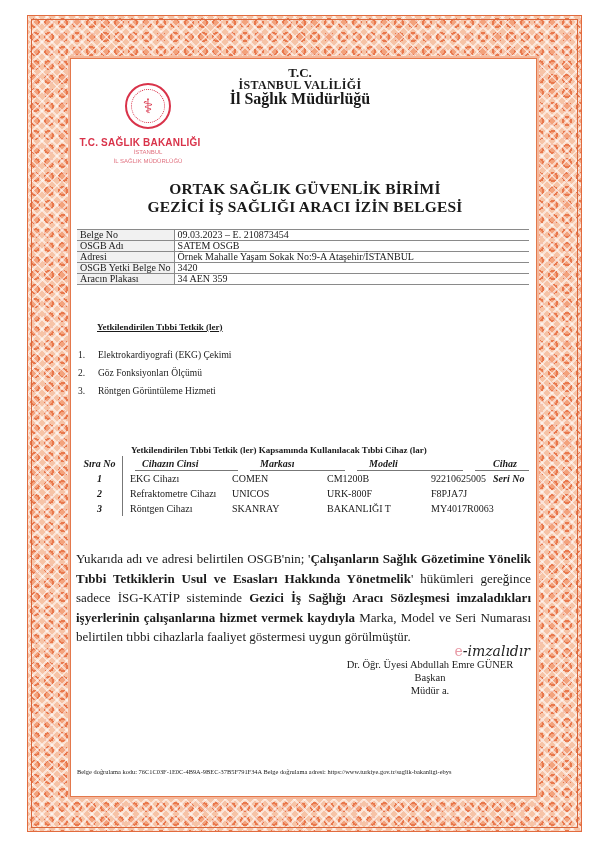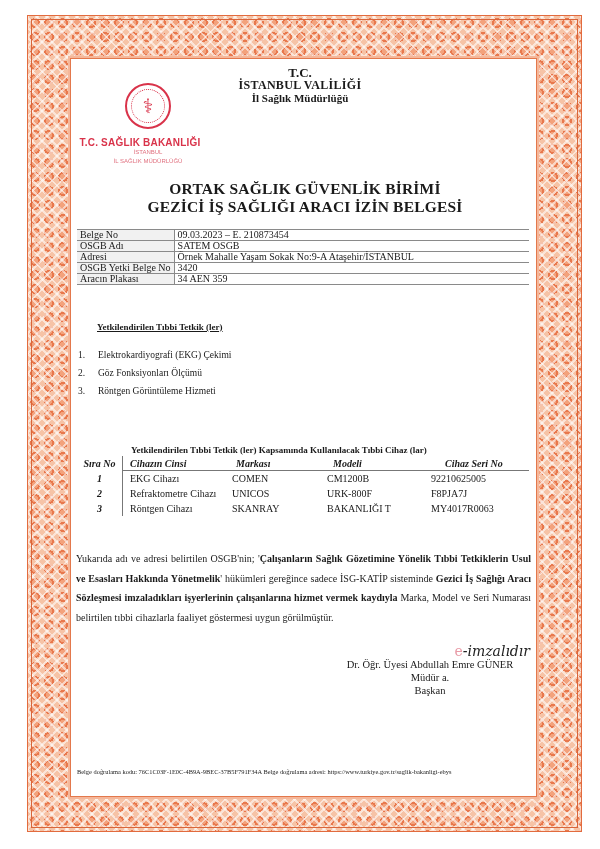--- a/index.html
+++ b/index.html
@@ -36,21 +36,21 @@
     .logo-glyph {
       position: absolute; left: 0; right: 0; top: 9px; text-align: center;
       color: #d9334a; font-size: 20px; line-height: 24px; font-family: "DejaVu Sans", sans-serif;
     }
     .logo-title { color: #d9334a; font-family: "Liberation Sans", sans-serif; font-weight: bold; font-size: 10px; margin-top: 8px; letter-spacing: 0.2px; white-space: nowrap; margin-left: -16px; }
     .logo-sub { color: #e0707f; font-family: "Liberation Sans", sans-serif; font-size: 6px; line-height: 9px; }
 
     .header-center { position: absolute; left: 0; width: 600px; top: 66px; text-align: center; font-weight: bold; }
     .header-center .h1 { font-size: 13px; line-height: 13px; }
     .header-center .h2 { font-size: 12px; line-height: 13px; letter-spacing: 0.3px; }
-    .header-center .h3 { font-size: 11px; line-height: 13px; }
+    .header-center .h3 { font-size: 16px; line-height: 13px; }
 
     .doc-title { position: absolute; left: 0; width: 610px; top: 180px; text-align: center; font-weight: bold; font-size: 15.5px; line-height: 18px; letter-spacing: 0.2px; }
 
     .info-table { position: absolute; left: 77px; top: 229px; width: 452px; border-collapse: collapse; font-size: 10px; }
     .info-table td { height: 11px; line-height: 10px; padding: 0 3px; border-bottom: 1px solid #8a8a8a; border-top: 1px solid #8a8a8a; white-space: nowrap; }
     .info-table td.lbl { width: 84px; background: #f1f1f1; border-right: 1px solid #8a8a8a; }
 
     .sec-title { position: absolute; left: 97px; top: 322px; font-weight: bold; font-size: 9px; text-decoration: underline; }
     .tests { position: absolute; left: 78px; top: 349px; font-size: 9.5px; list-style: none; }
     .tests li { height: 18px; line-height: 12px; display: flex; }
@@ -58,26 +58,26 @@
 
     .dev-title { position: absolute; left: 131px; top: 445px; font-weight: bold; font-size: 9px; }
     .dev-table { position: absolute; left: 77px; top: 456px; width: 452px; font-size: 10px; }
     .dev-row { display: flex; height: 15px; line-height: 15px; }
     .dev-row .c0 { width: 46px; text-align: center; font-style: italic; font-weight: bold; border-right: 1px solid #777; }
     .dev-row .c1 { width: 103px; padding-left: 7px; }
     .dev-row .c2 { width: 95px; padding-left: 6px; }
     .dev-row .c3 { width: 106px; padding-left: 6px; }
     .dev-row .c4 { flex: 1; padding-left: 4px; }
     .dev-head { font-style: italic; font-weight: bold; }
-    .dev-head .c1, .dev-head .c2, .dev-head .c3, .dev-head .c4 { border-bottom: 1px solid #777; }
+    .dev-head .c1, .dev-head .c2, .dev-head .c3, .dev-head .c4 { border-bottom: 1px solid #777; margin-left: 12px; }
     .dev-head .c2 { padding-left: 10px; }
     .dev-head .c3 { padding-left: 12px; }
     .dev-head .c4 { padding-left: 18px; }
 
-    .body-text { position: absolute; left: 76px; top: 549px; width: 455px; font-size: 10px; line-height: 19.5px; text-align: justify; }
+    .body-text { position: absolute; left: 76px; top: 549px; width: 455px; font-size: 13px; line-height: 19.5px; text-align: justify; }
     .body-text b { font-weight: bold; }
 
     .sign { position: absolute; left: 330px; top: 645px; width: 200px; text-align: center; font-size: 10.5px; line-height: 13px; }
     .sign .esig { font-family: "DejaVu Serif", serif; font-style: italic; font-size: 14px; color: #222; padding-left: 46px; text-align: right; }
     .sign .esig .mark { color: #e89aa6; font-style: normal; }
 
     .footer { position: absolute; left: 77px; top: 768px; width: 460px; font-size: 6.4px; white-space: nowrap; color: #222; }
   </style>
 </head>
 <body>
@@ -176,17 +176,17 @@
     <div class="c3">BAKANLIĞI T</div>
     <div class="c4">MY4017R0063</div>
   </div>
 </div>
 
 <p class="body-text"><span>Yukarıda adı ve adresi belirtilen OSGB'nin; '</span><b>Çalışanların Sağlık Gözetimine Yönelik Tıbbi Tetkiklerin Usul ve Esasları Hakkında Yönetmelik</b><span>' hükümleri gereğince sadece İSG-KATİP sisteminde </span><b>Gezici İş Sağlığı Aracı Sözleşmesi imzaladıkları işyerlerinin çalışanlarına hizmet vermek kaydıyla</b><span> Marka, Model ve Seri Numarası belirtilen tıbbi cihazlarla faaliyet göstermesi uygun görülmüştür.</span></p>
 
 <div class="sign">
   <div class="esig"><span class="mark">e</span><span>-imzalıdır</span></div>
   <div>Dr. Öğr. Üyesi Abdullah Emre GÜNER</div>
+  <div>Başkan</div>
   <div>Müdür a.</div>
-  <div>Başkan</div>
 </div>
 
 <div class="footer">Belge doğrulama kodu: 76C1C03F-1E0C-4B9A-9BEC-37B5F791F34A Belge doğrulama adresi: https://www.turkiye.gov.tr/saglik-bakanligi-ebys</div>
 
 </body></html>

